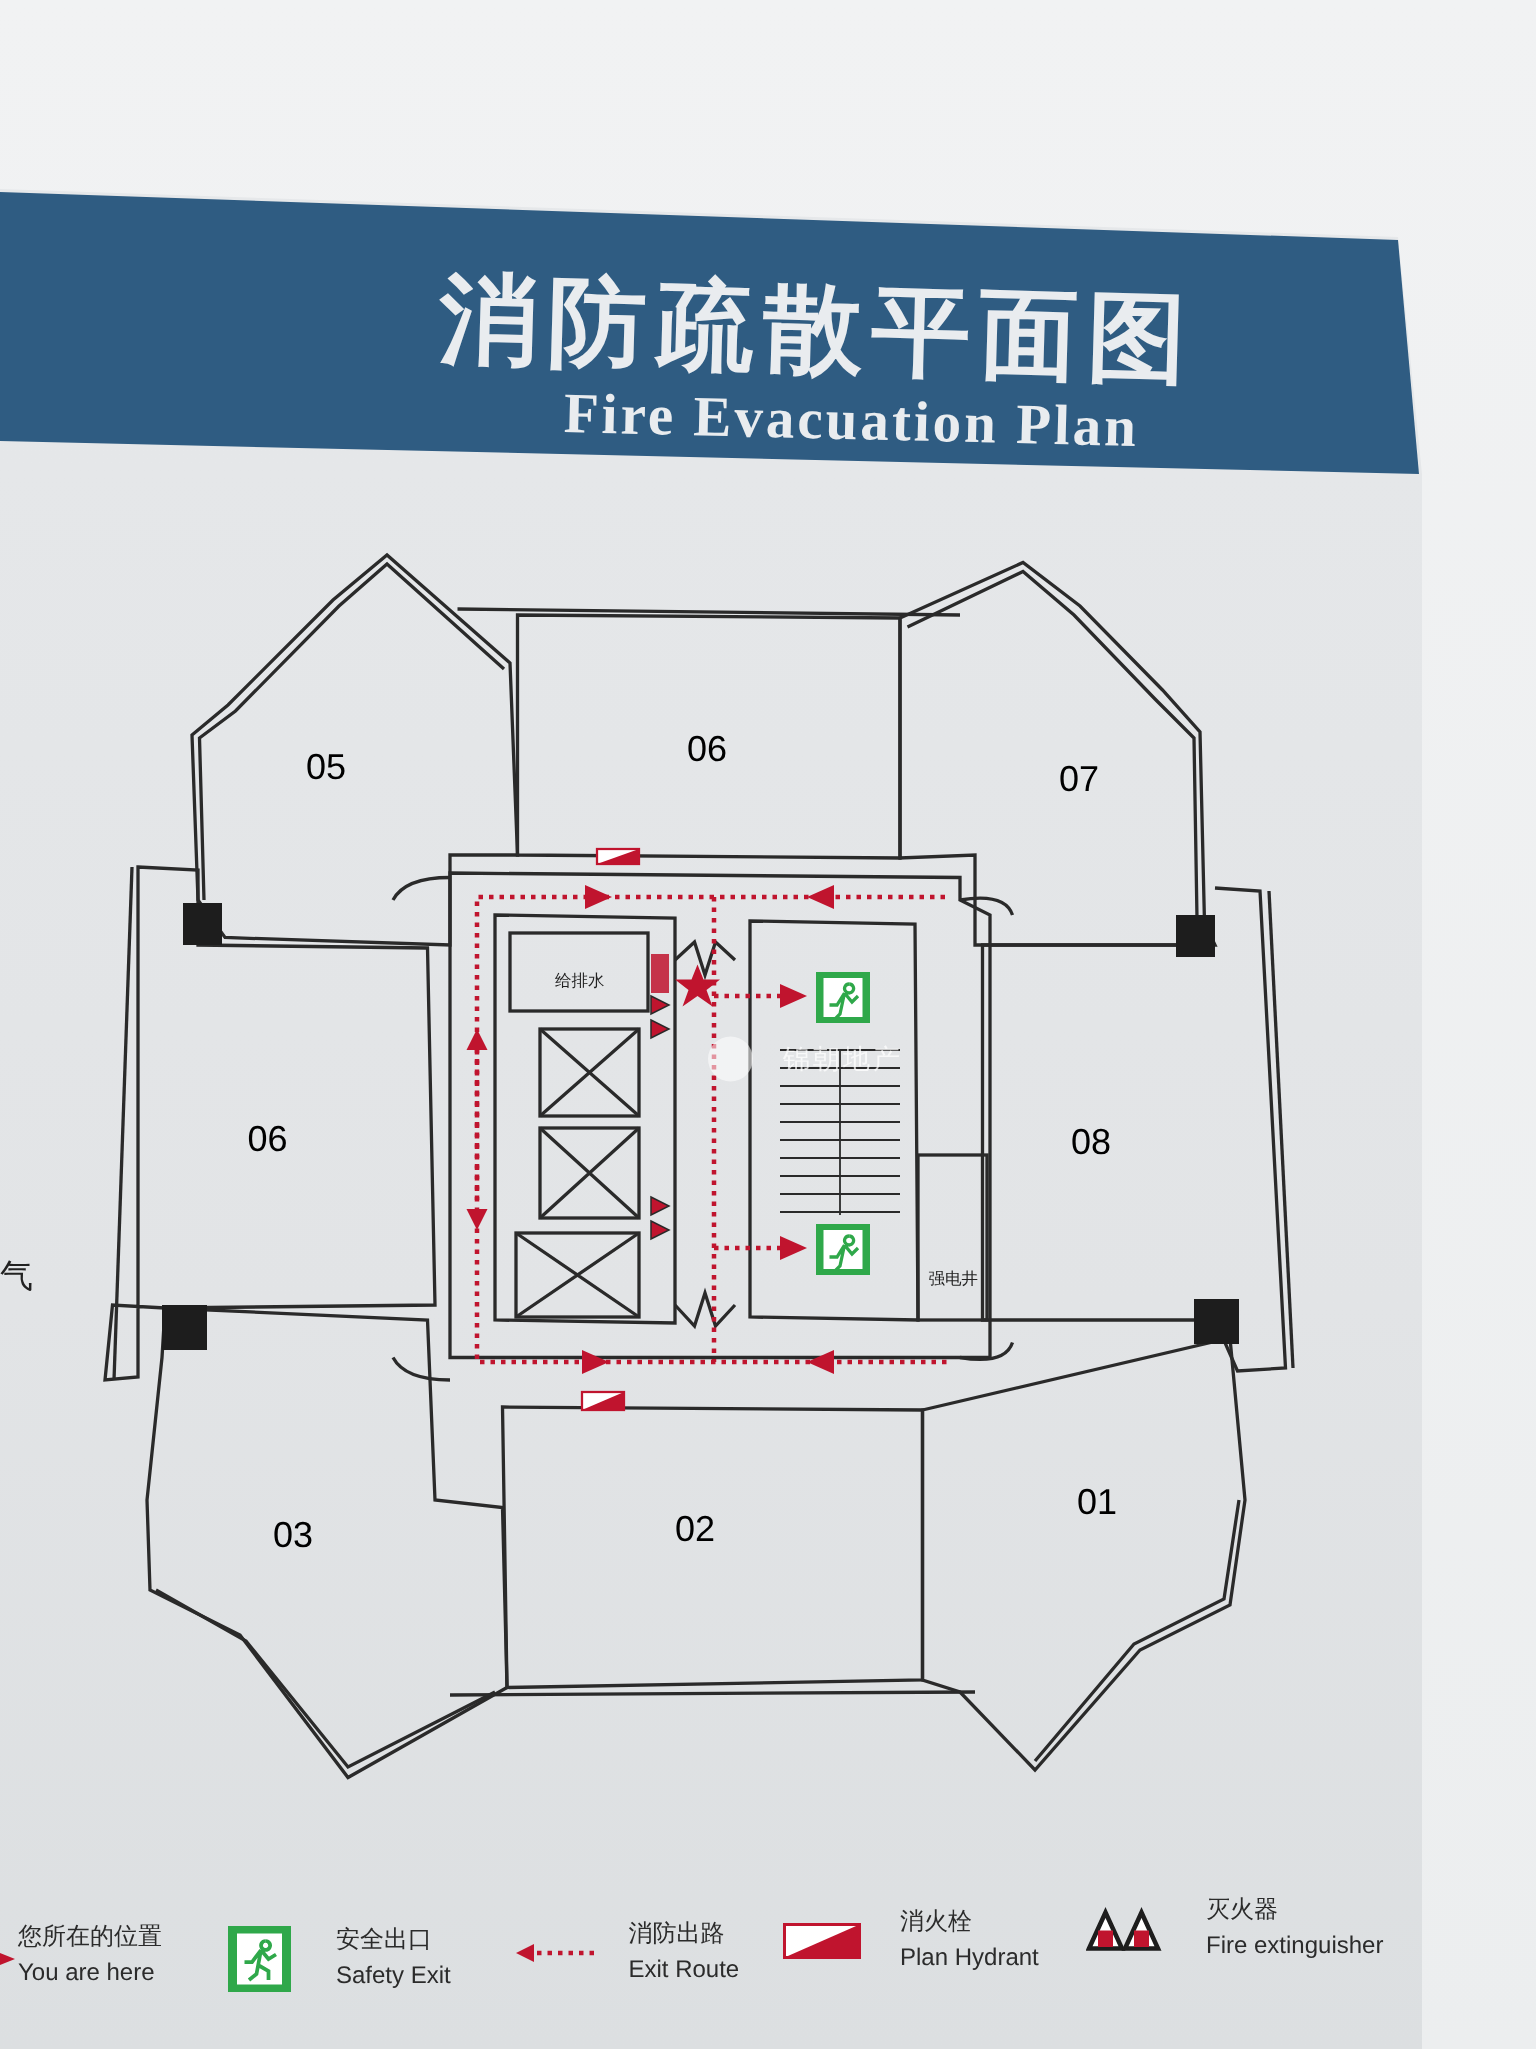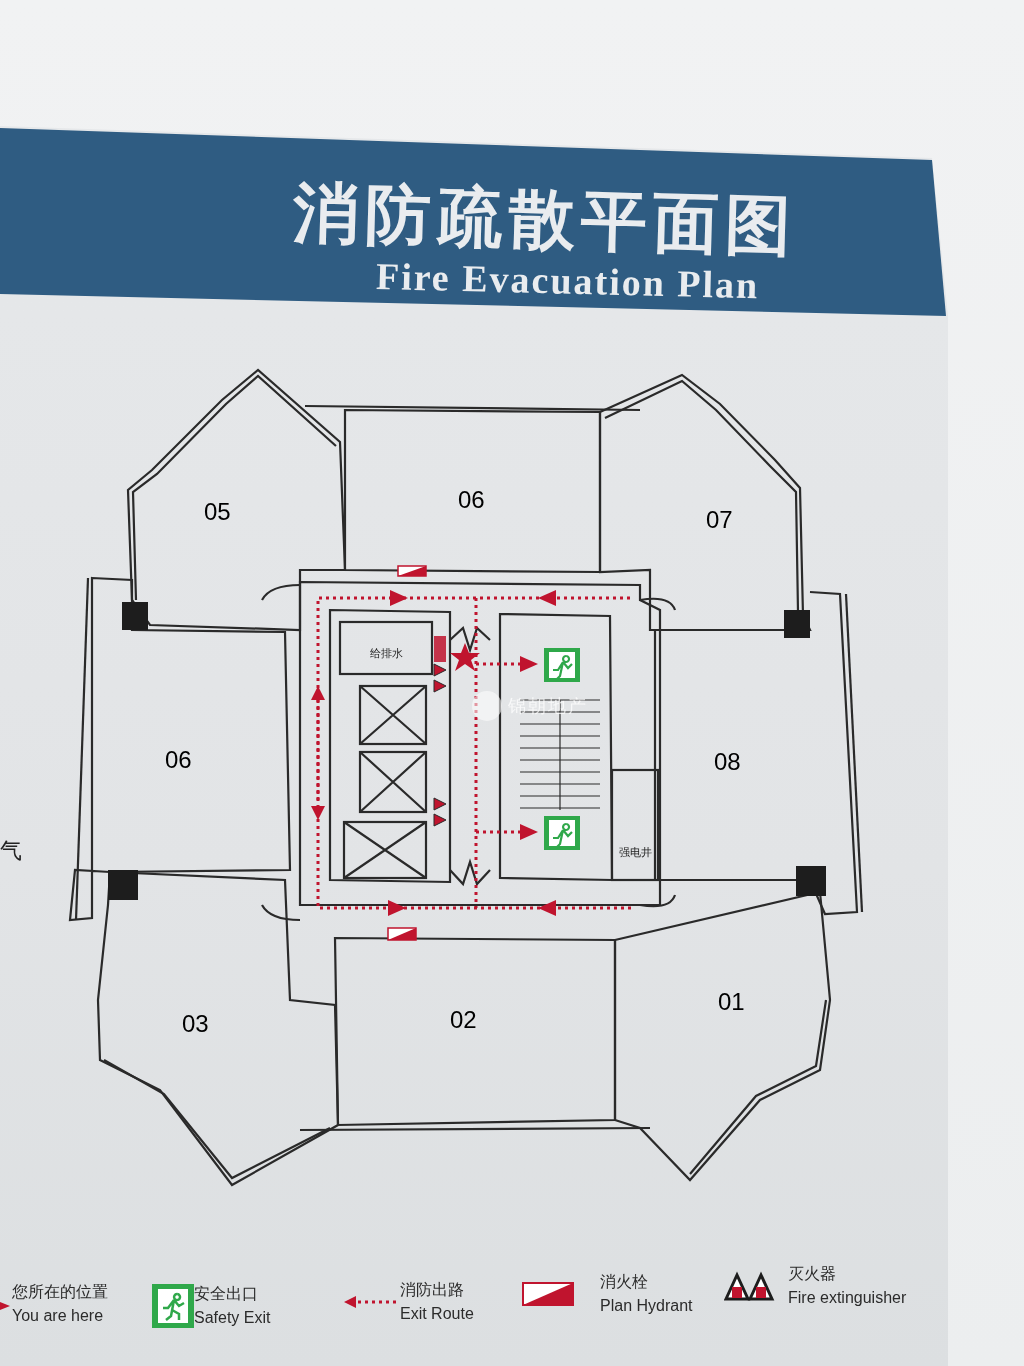--- a/index.html
+++ b/index.html
@@ -40,21 +40,21 @@
   .plan { position: absolute; left: 0; top: 0; width: 1024px; height: 1366px; }
   .unit-label {
     position: absolute; font-family: "Liberation Sans", sans-serif;
     font-size: 24px; color: #000000;
   }
   .small-label { position: absolute; font-size: 11px; color: #222; }
   .edge-glyph { position: absolute; left: 0; top: 836px; font-size: 22px; color: #222; }
   .watermark {
     position: absolute; left: 472px; top: 688px; width: 130px; height: 36px;
     color: rgba(255,255,255,0.75); font-size: 18px; letter-spacing: 2px;
-    display: flex; align-items: center; gap: 6px;
+    display: flex; align-items: center; gap: 20px;
   }
   .watermark .logo {
     width: 30px; height: 30px; border-radius: 50%;
     background: rgba(255,255,255,0.55);
   }
   .legend { position: absolute; left: 0; top: 1260px; width: 1024px; height: 90px; }
   .legend-item { position: absolute; display: flex; align-items: center; }
   .legend-text { display: flex; flex-direction: column; line-height: 24px; }
   .legend-cn { font-size: 16px; color: #2b2b2b; }
   .legend-en { font-size: 16px; color: #2b2b2b; }
@@ -205,31 +205,31 @@
       <span class="legend-cn">您所在的位置</span>
       <span class="legend-en">You are here</span>
     </div>
   </div>
   <div class="legend-item" style="left:152px;top:22px">
     <svg width="42" height="44">
       <rect x="0" y="0" width="42" height="44" fill="#2fa84a"></rect>
       <rect x="6" y="5" width="30" height="34" fill="#ffffff"></rect>
       <path d="M25 10 a3 3 0 1 0 0.1 0 M22 16 L16 24 L11 24 M22 16 L27 22 L32 19 M22 16 L19 32 L14 36 M20 26 L27 30 L27 36" stroke="#2fa84a" stroke-width="2.5" fill="none"></path>
     </svg>
-    <div class="legend-text" style="">
+    <div class="legend-text" style="margin-left:30px">
       <span class="legend-cn">安全出口</span>
       <span class="legend-en">Safety Exit</span>
     </div>
   </div>
   <div class="legend-item" style="left:344px;top:18px">
     <svg width="56" height="24">
       <polygon points="0,12 12,6 12,18" fill="#c0142e"></polygon>
       <path d="M14 12 L54 12" stroke="#c0142e" stroke-width="3" stroke-dasharray="3 4"></path>
     </svg>
-    <div class="legend-text" style="margin-left:0">
+    <div class="legend-text" style="margin-left:19px">
       <span class="legend-cn">消防出路</span>
       <span class="legend-en">Exit Route</span>
     </div>
   </div>
   <div class="legend-item" style="left:522px;top:10px">
     <svg width="52" height="26">
       <rect x="1" y="2" width="50" height="22" fill="#ffffff" stroke="#c0142e" stroke-width="2"></rect>
       <polygon points="1,24 51,2 51,24" fill="#c0142e"></polygon>
     </svg>
     <div class="legend-text" style="margin-left:26px">
@@ -237,18 +237,18 @@
       <span class="legend-en">Plan Hydrant</span>
     </div>
   </div>
   <div class="legend-item" style="left:724px;top:2px">
     <svg width="52" height="30">
       <polygon points="2,28 13,4 24,28" fill="#ffffff" stroke="#1d1d1d" stroke-width="3"></polygon>
       <rect x="8" y="16" width="10" height="11" fill="#c0142e"></rect>
       <polygon points="26,28 37,4 48,28" fill="#ffffff" stroke="#1d1d1d" stroke-width="3"></polygon>
       <rect x="32" y="16" width="10" height="11" fill="#c0142e"></rect>
     </svg>
-    <div class="legend-text" style="margin-left:12px">
+    <div class="legend-text" style="margin-left:28px">
       <span class="legend-cn">灭火器</span>
       <span class="legend-en">Fire extinguisher</span>
     </div>
   </div>
 </div>
 
 </body></html>

